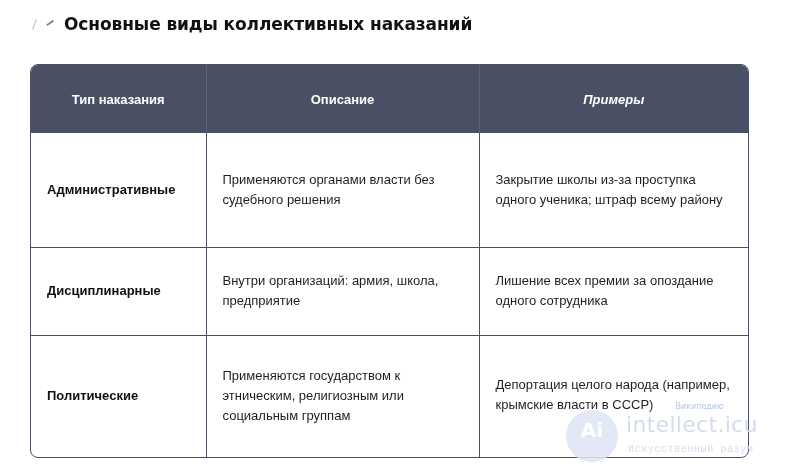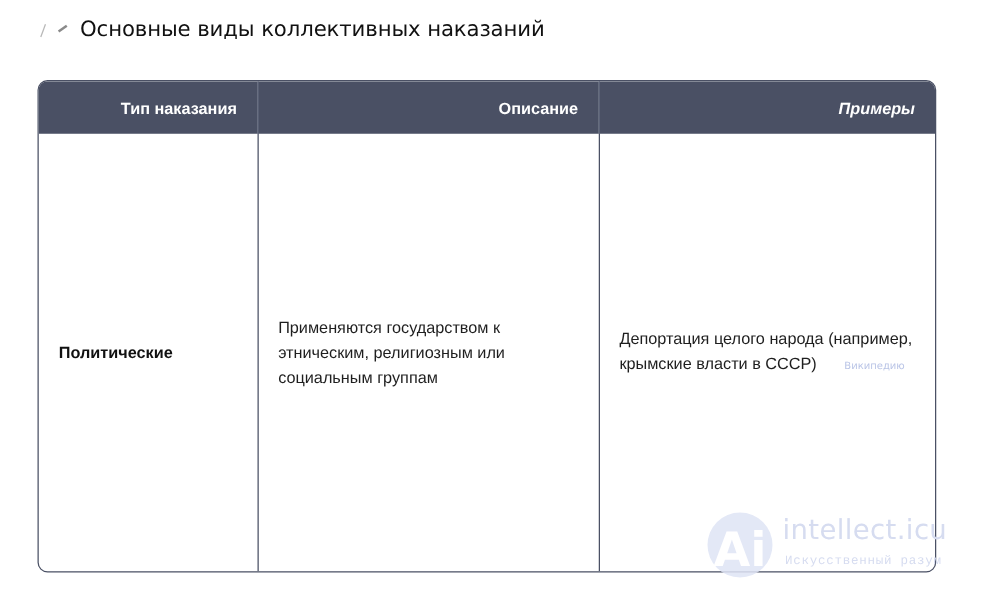--- a/index.html
+++ b/index.html
@@ -17,38 +17,38 @@
     }
     .title-glyph .s1 {
       position: absolute; left: 2px; top: 3px; width: 1px; height: 11px;
       background: #b8b8b8; transform: rotate(20deg);
     }
     .title-glyph .s2 {
       position: absolute; left: 14px; top: 6px; width: 8px; height: 1.5px;
       background: #8a8a8a; transform: rotate(-35deg);
     }
     .page-title {
-      font-size: 17px; font-weight: normal; color: #111111; letter-spacing: -0.1px;
+      font-size: 17px; font-weight: bold; color: #111111; letter-spacing: -0.1px;
       white-space: nowrap;
     }
     .table-wrap {
       position: absolute; left: 30px; top: 64px; width: 719px; height: 394px;
       border: 1px solid #4a5064; border-radius: 8px; overflow: hidden;
       box-sizing: border-box; background: #ffffff;
     }
     table {
       border-collapse: collapse; width: 100%; height: 100%; table-layout: fixed;
       font-family: "Liberation Sans", "DejaVu Sans", sans-serif;
     }
     col.c1 { width: 175px; }
     col.c2 { width: 273px; }
     col.c3 { width: auto; }
     thead th {
-      background: #4a5064; color: #ffffff; text-align: right;
-      font-weight: bold; font-size: 13px; height: 42px; padding: 0 16px;
+      background: #4a5064; color: #ffffff; text-align: center;
+      font-weight: bold; font-size: 13px; height: 42px; padding: 13px 16px;
       border-right: 1px solid #5d6479;
     }
     thead th:last-child { border-right: none; font-style: italic; }
     tbody td {
       border-top: 1px solid #4a5064; border-right: 1px solid #4a5064;
       padding: 0 16px; font-size: 13px; line-height: 20px; color: #1f1f1f;
       vertical-align: middle;
     }
     tbody td:last-child { border-right: none; }
     tbody tr:first-child td { border-top: none; }
@@ -61,21 +61,21 @@
     .watermark {
       position: absolute; left: 566px; top: 408px; width: 220px; height: 66px;
       pointer-events: none;
     }
     .wm-circle {
       position: absolute; left: 0; top: 2px; width: 52px; height: 52px;
       border-radius: 50%; background: #dfe4f5; opacity: 0.85;
     }
     .wm-circle span {
       position: absolute; left: 0; right: 0; top: 8px; text-align: center;
-      font-size: 38px; font-weight: bold; color: #ffffff;
+      font-size: 20px; font-weight: bold; color: #ffffff;
       font-family: "DejaVu Sans", sans-serif;
     }
     .wm-brand {
       position: absolute; left: 60px; top: 4px; font-size: 22px;
       color: #d6dcf0; font-family: "DejaVu Sans", sans-serif; letter-spacing: 0.3px;
     }
     .wm-tag {
       position: absolute; left: 62px; top: 36px; font-size: 10px;
       color: #d6dcf0; font-family: Liberation Mono, monospace; letter-spacing: 0.6px;
     }
@@ -99,20 +99,30 @@
         <col class="c3">
       </colgroup>
     <thead>
       <tr>
         <th>Тип наказания</th>
         <th>Описание</th>
         <th>Примеры</th>
       </tr>
     </thead>
     <tbody>
+      <tr style="height:80px">
+        <td class="type">Административные</td>
+        <td>Применяются органами власти без судебного решения</td>
+        <td><span>Закрытие школы из-за проступка одного ученика; штраф всему району</span></td>
+      </tr>
+      <tr style="height:61px">
+        <td class="type">Дисциплинарные</td>
+        <td>Внутри организаций: армия, школа, предприятие</td>
+        <td><span>Лишение всех премии за опоздание одного сотрудника</span></td>
+      </tr>
       <tr style="height:85px">
         <td class="type">Политические</td>
         <td>Применяются государством к этническим, религиозным или социальным группам</td>
         <td><span>Депортация целого народа (например, крымские власти в СССР)</span><span class="cite">Википедию</span></td>
       </tr>
     </tbody>
   </table>
 </div>
 
 <div class="watermark">

